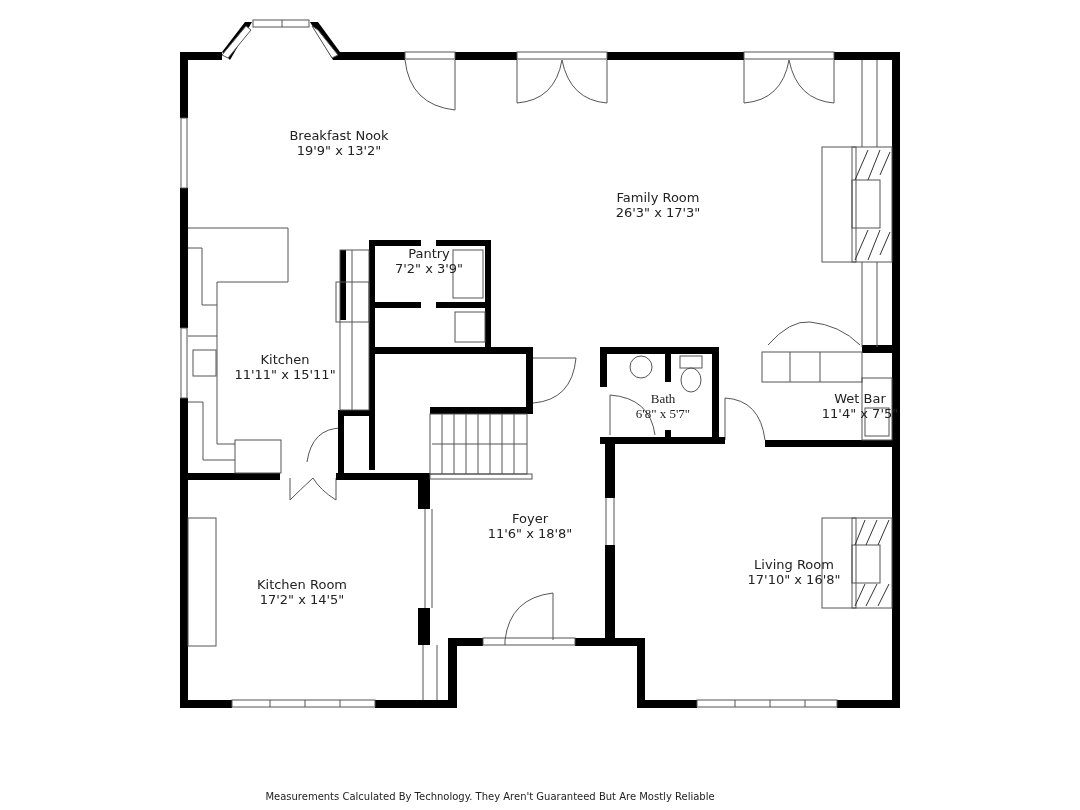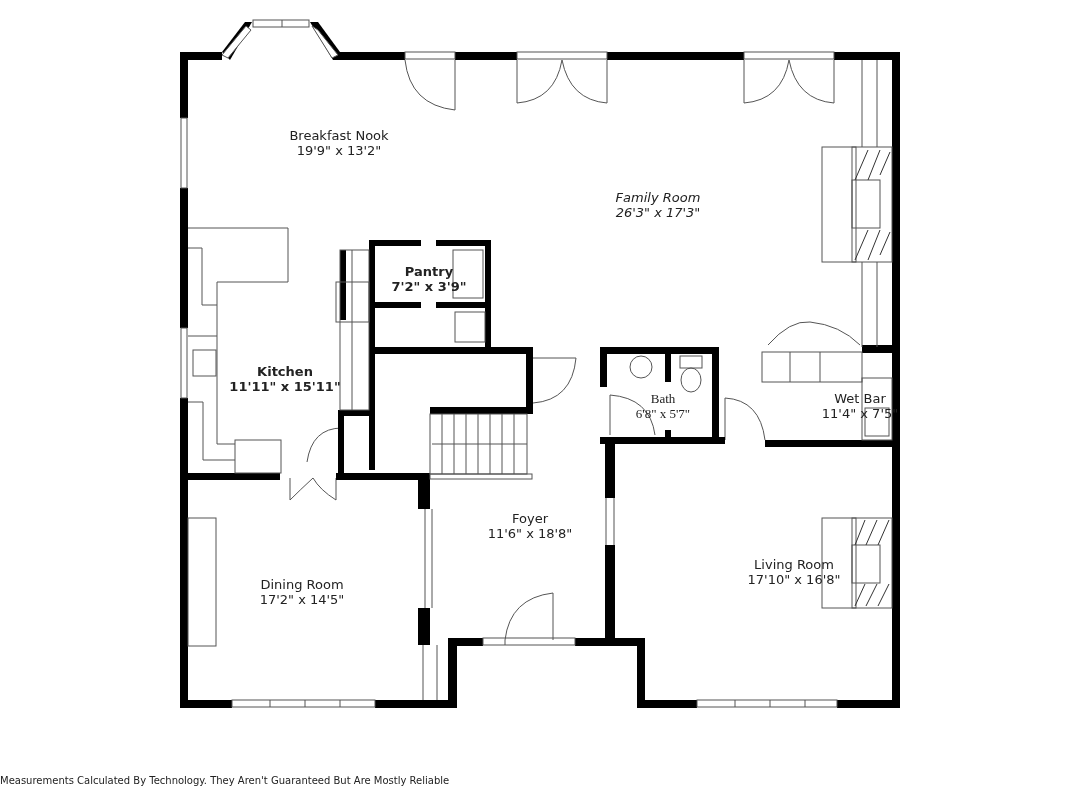--- a/index.html
+++ b/index.html
@@ -1,19 +1,19 @@
 <!DOCTYPE html>
 <html><head>
 <meta charset="utf-8">
 <style>
   html, body { margin:0; padding:0; background:#ffffff; }
   body { width:1080px; height:810px; position:relative; overflow:hidden; font-family:"DejaVu Sans", sans-serif; }
   #plan { position:absolute; left:0; top:0; }
   .room-label { position:absolute; text-align:center; font-size:13px; line-height:15px; color:#222; transform:translateX(-50%); white-space:nowrap; }
-  .footer { position:absolute; left:0; width:980px; top:775px; text-align:left; font-size:10px; color:#222; }
+  .footer { position:absolute; left:0; width:980px; top:791px; text-align:center; font-size:10px; color:#222; }
 </style>
 </head>
 <body>
 
 <svg id="plan" width="1080" height="810" viewBox="0 0 1080 810">
   <g fill="#000">
 
     <rect x="180" y="52" width="42" height="8"></rect>
     <rect x="333" y="52" width="72" height="8"></rect>
     <rect x="455" y="52" width="62" height="8"></rect>
@@ -178,46 +178,46 @@
     <line x1="855" y1="606" x2="865" y2="584"></line>
       <line x1="866" y1="606" x2="877" y2="584"></line>
       <line x1="878" y1="606" x2="889" y2="584"></line>
   </g>
 </svg>
 
 <div class="room-label" style="left:339px; top:128px;">
   <div>Breakfast Nook</div>
   <div>19'9" x 13'2"</div>
 </div>
-<div class="room-label" style="left:658px; top:190px;font-style:italic;">
+<div class="room-label" style="left:658px; top:190px;">
   <div>Family Room</div>
   <div>26'3" x 17'3"</div>
 </div>
-<div class="room-label" style="left:429px; top:264px;font-weight:bold;">
+<div class="room-label" style="left:429px; top:246px;">
   <div>Pantry</div>
   <div>7'2" x 3'9"</div>
 </div>
-<div class="room-label" style="left:285px; top:364px;font-weight:bold;">
+<div class="room-label" style="left:285px; top:352px;">
   <div>Kitchen</div>
   <div>11'11" x 15'11"</div>
 </div>
 <div class="room-label" style="left:663px; top:391px;font-family:Liberation Serif, serif;">
   <div>Bath</div>
   <div>6'8" x 5'7"</div>
 </div>
 <div class="room-label" style="left:860px; top:391px;">
   <div>Wet Bar</div>
   <div>11'4" x 7'5"</div>
 </div>
 <div class="room-label" style="left:530px; top:511px;">
   <div>Foyer</div>
   <div>11'6" x 18'8"</div>
 </div>
 <div class="room-label" style="left:302px; top:577px;">
-  <div>Dining Room</div>
+  <div>Kitchen Room</div>
   <div>17'2" x 14'5"</div>
 </div>
 <div class="room-label" style="left:758px; top:557px;margin-left:36px;">
   <div>Living Room</div>
   <div>17'10" x 16'8"</div>
 </div>
 
 <div class="footer">Measurements Calculated By Technology. They Aren't Guaranteed But Are Mostly Reliable</div>
 
 </body></html>

